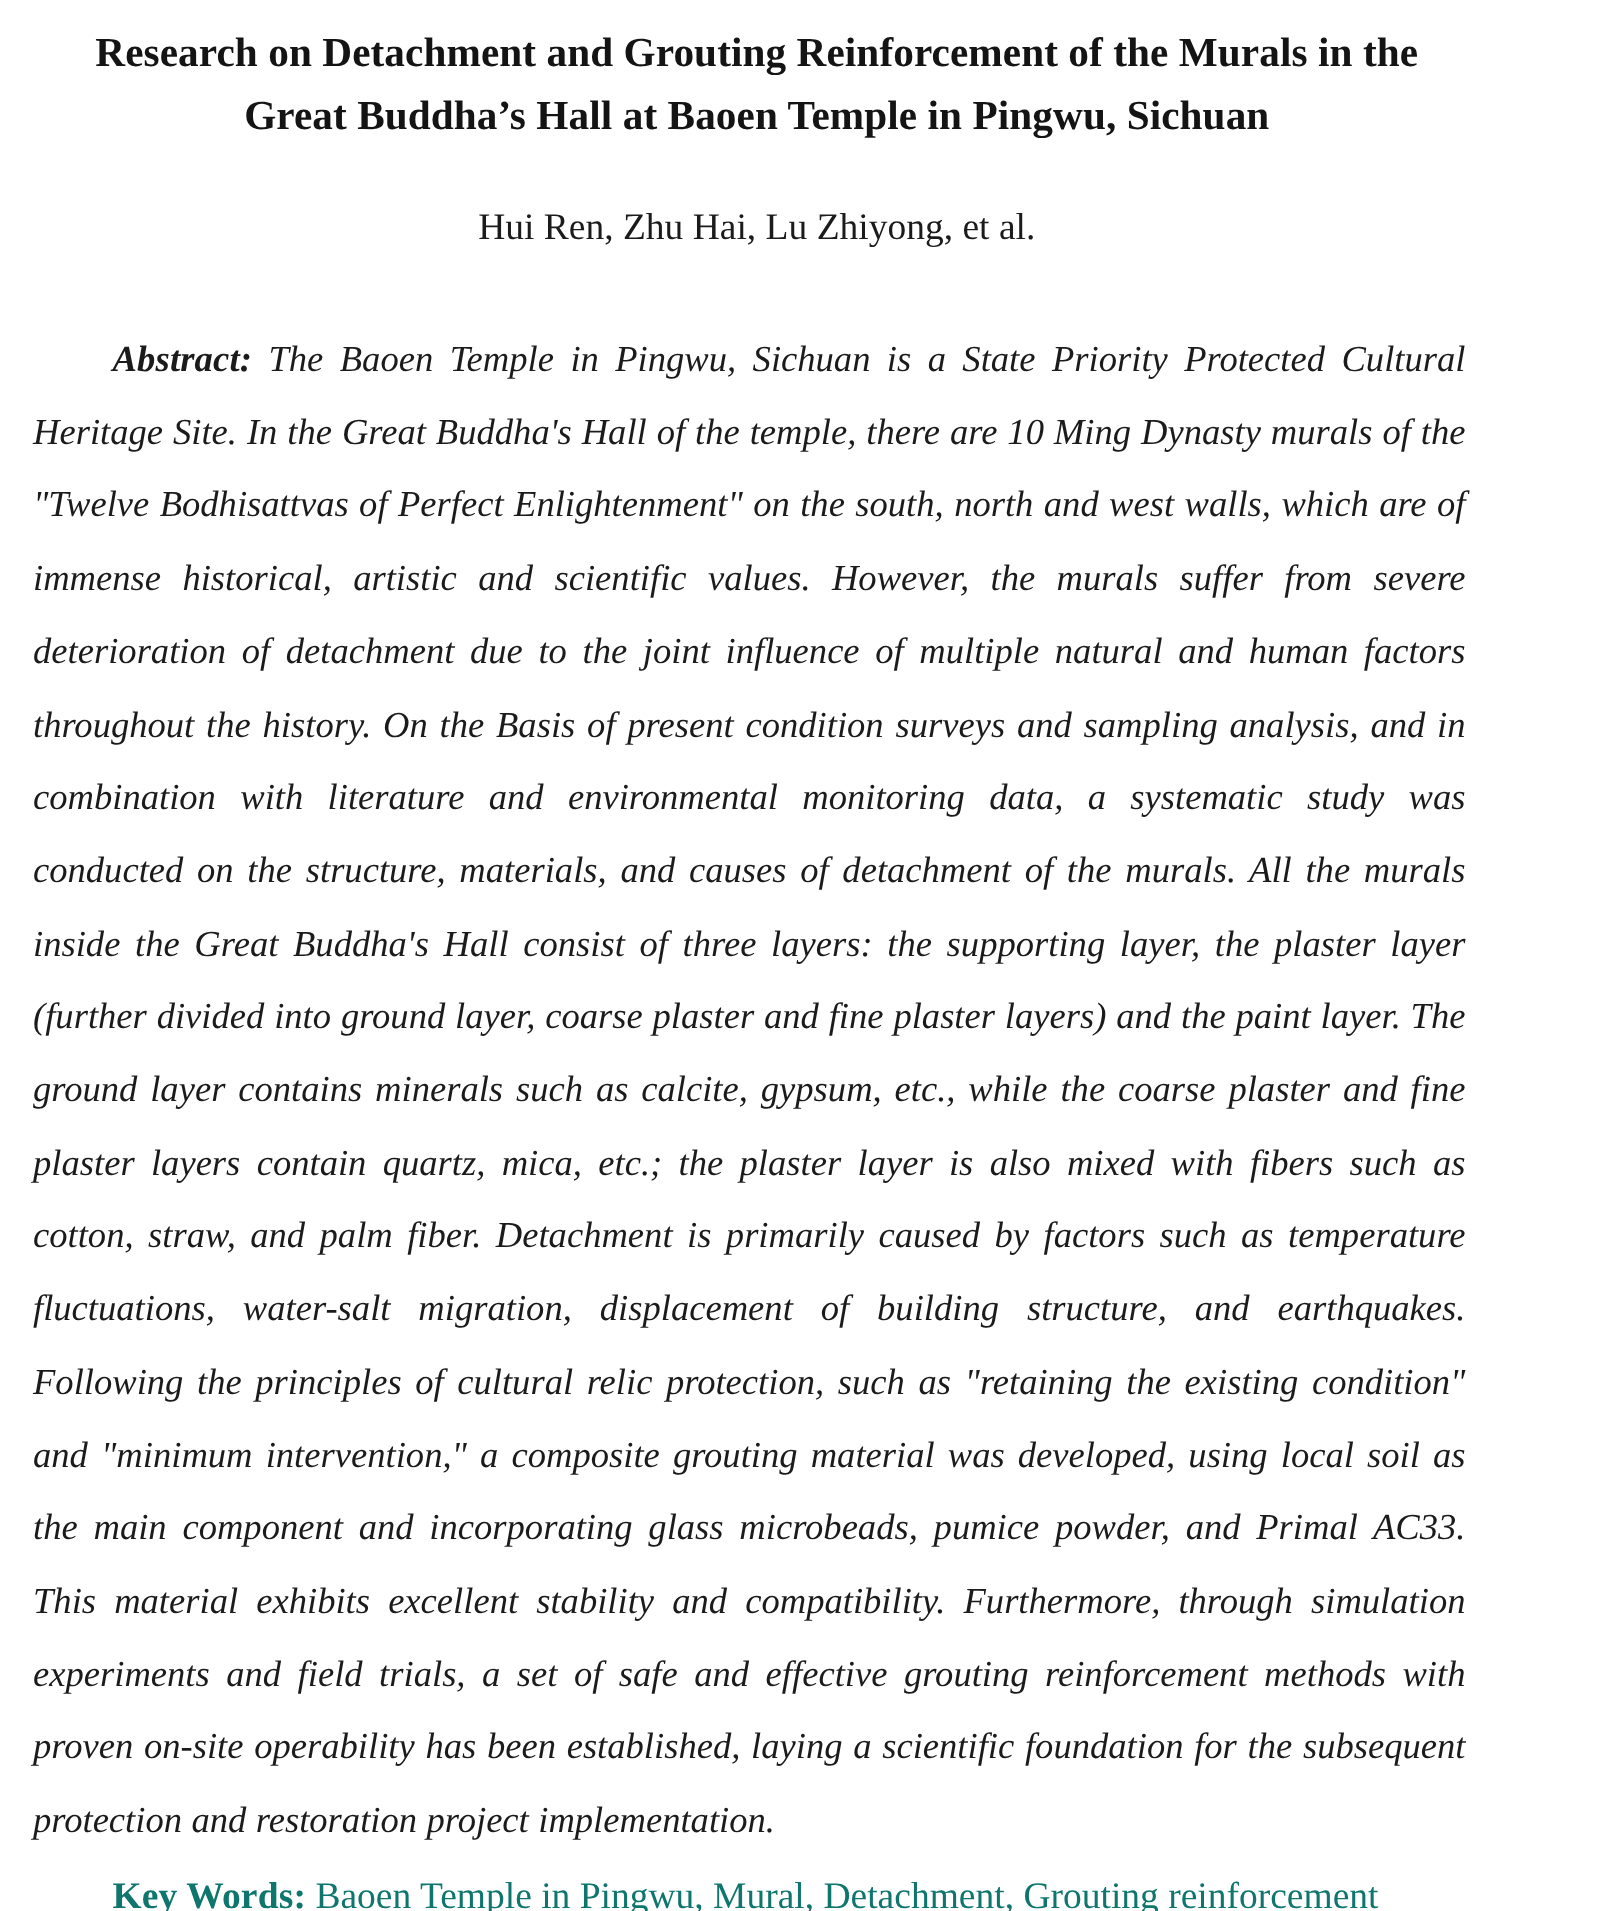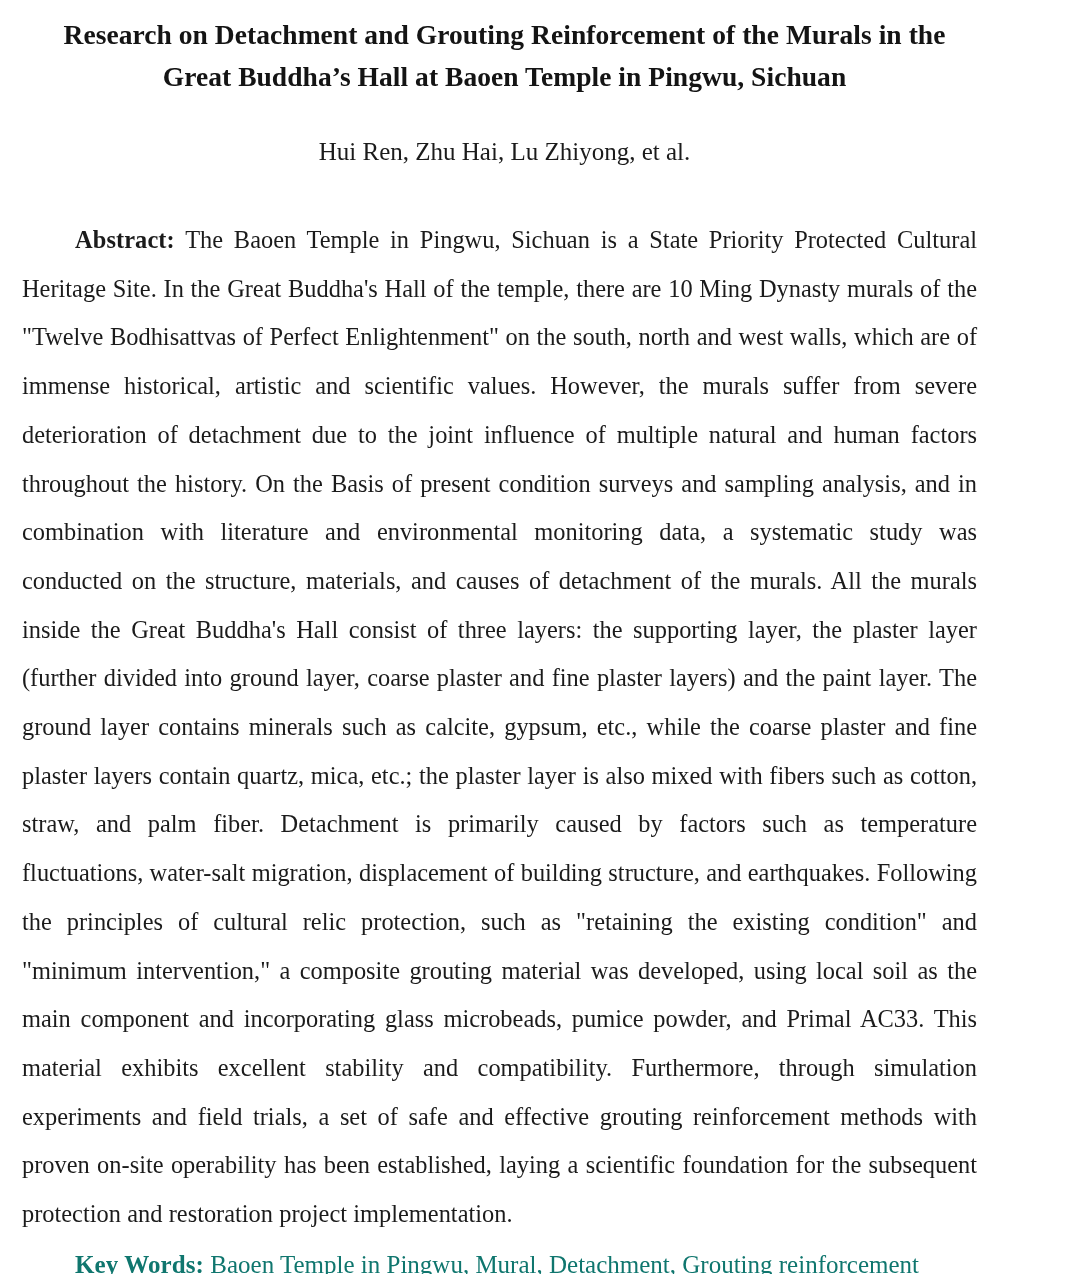--- a/index.html
+++ b/index.html
@@ -50,20 +50,21 @@
     text-align: center;
     font-weight: normal;
     color: #1b1b1b;
     margin: 0;
   }
 
   
   .body-block {
     padding: 0 32px 0 22px;
     margin-top: 49px;
+    font-style: italic;
   }
   p.para {
     margin: 0;
     font-size: 24.4px;
     line-height: 48.7px;
     text-align: justify;
     text-justify: inter-word;
     color: #1b1b1b;
     hyphens: none;
     word-spacing: 0.2px;

